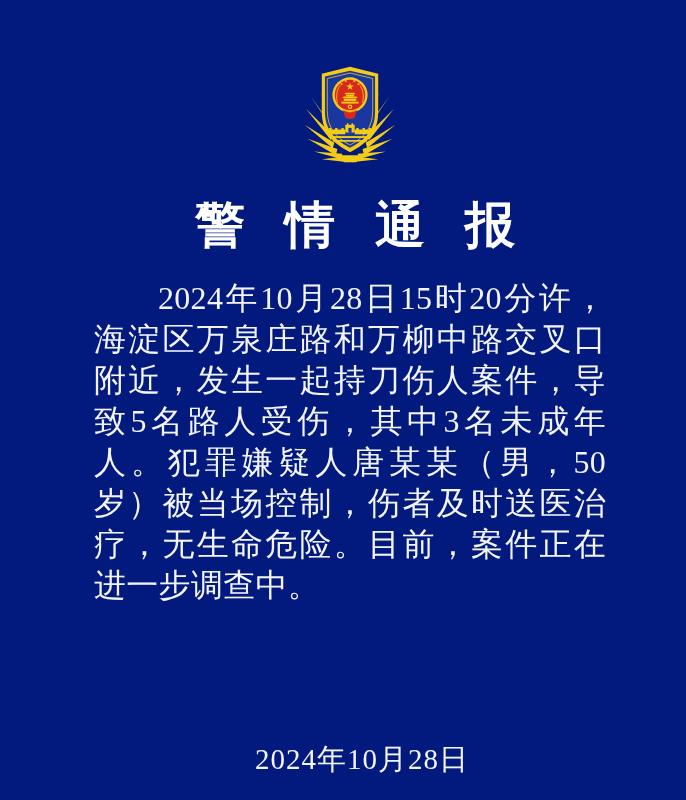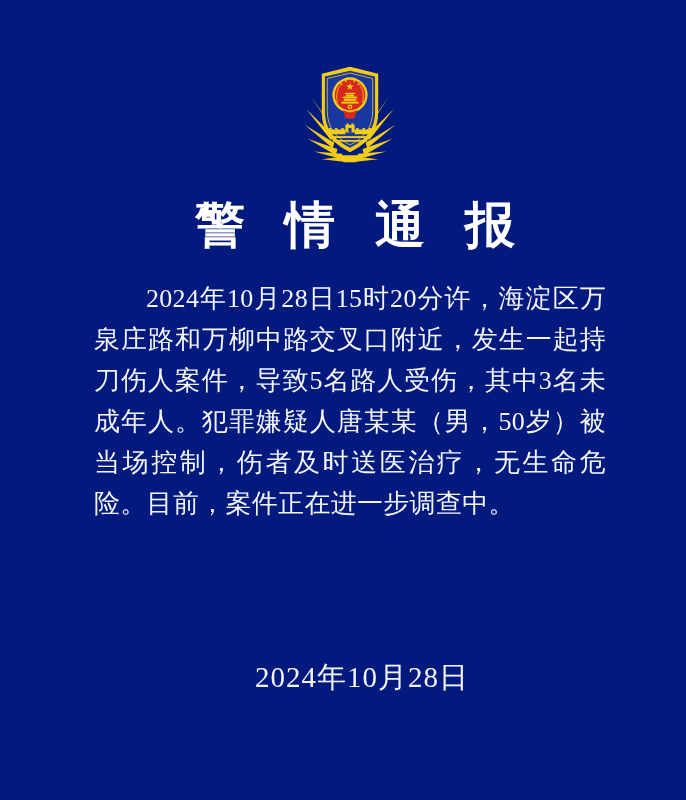--- a/index.html
+++ b/index.html
@@ -37,21 +37,21 @@
     line-height:56px;
     font-weight:700;
     letter-spacing:0.8em;
     text-indent:64px;
     white-space:nowrap;
   }
   .body-text{
     width:512px;
     margin:25px 80px 0 94px;
     color:var(--body-text);
-    font-size:26px;
+    font-size:32px;
     line-height:41px;
     text-align:justify;
     text-indent:2em;
     letter-spacing:0.3px;
   }
   .footer{
     margin-top:138px;
     text-align:center;
     padding-left:38px;
     color:var(--body-text);

